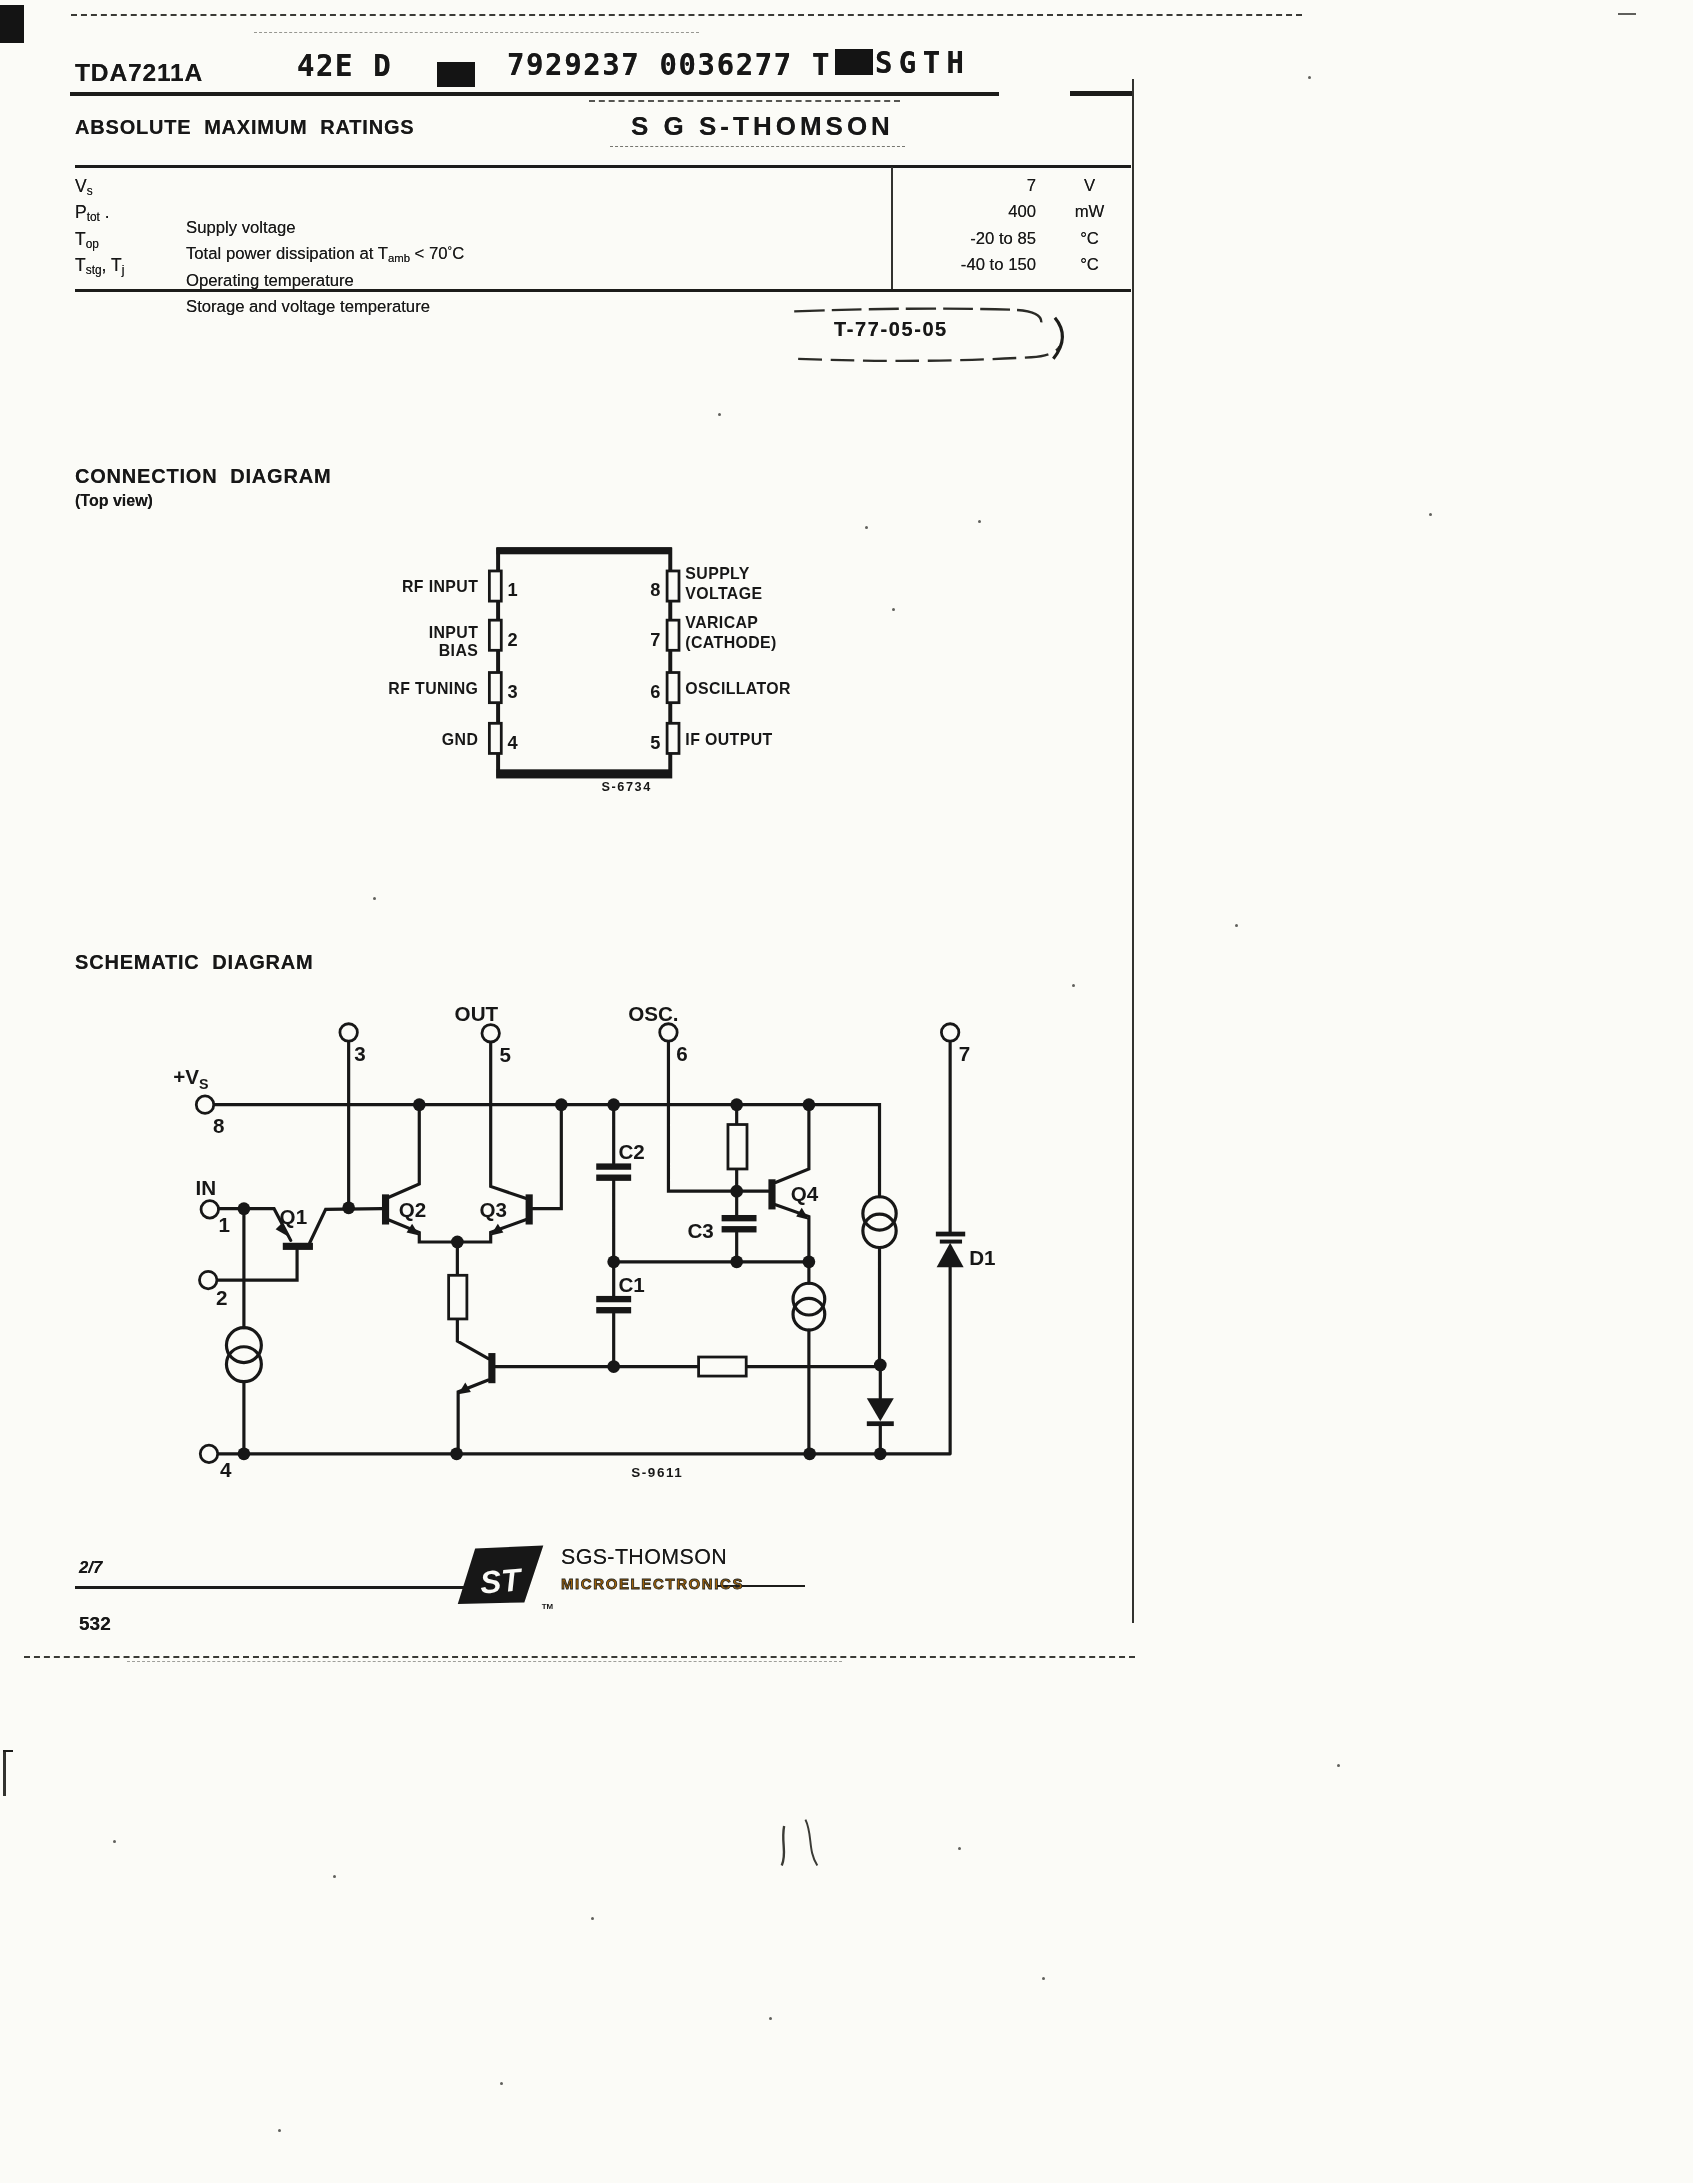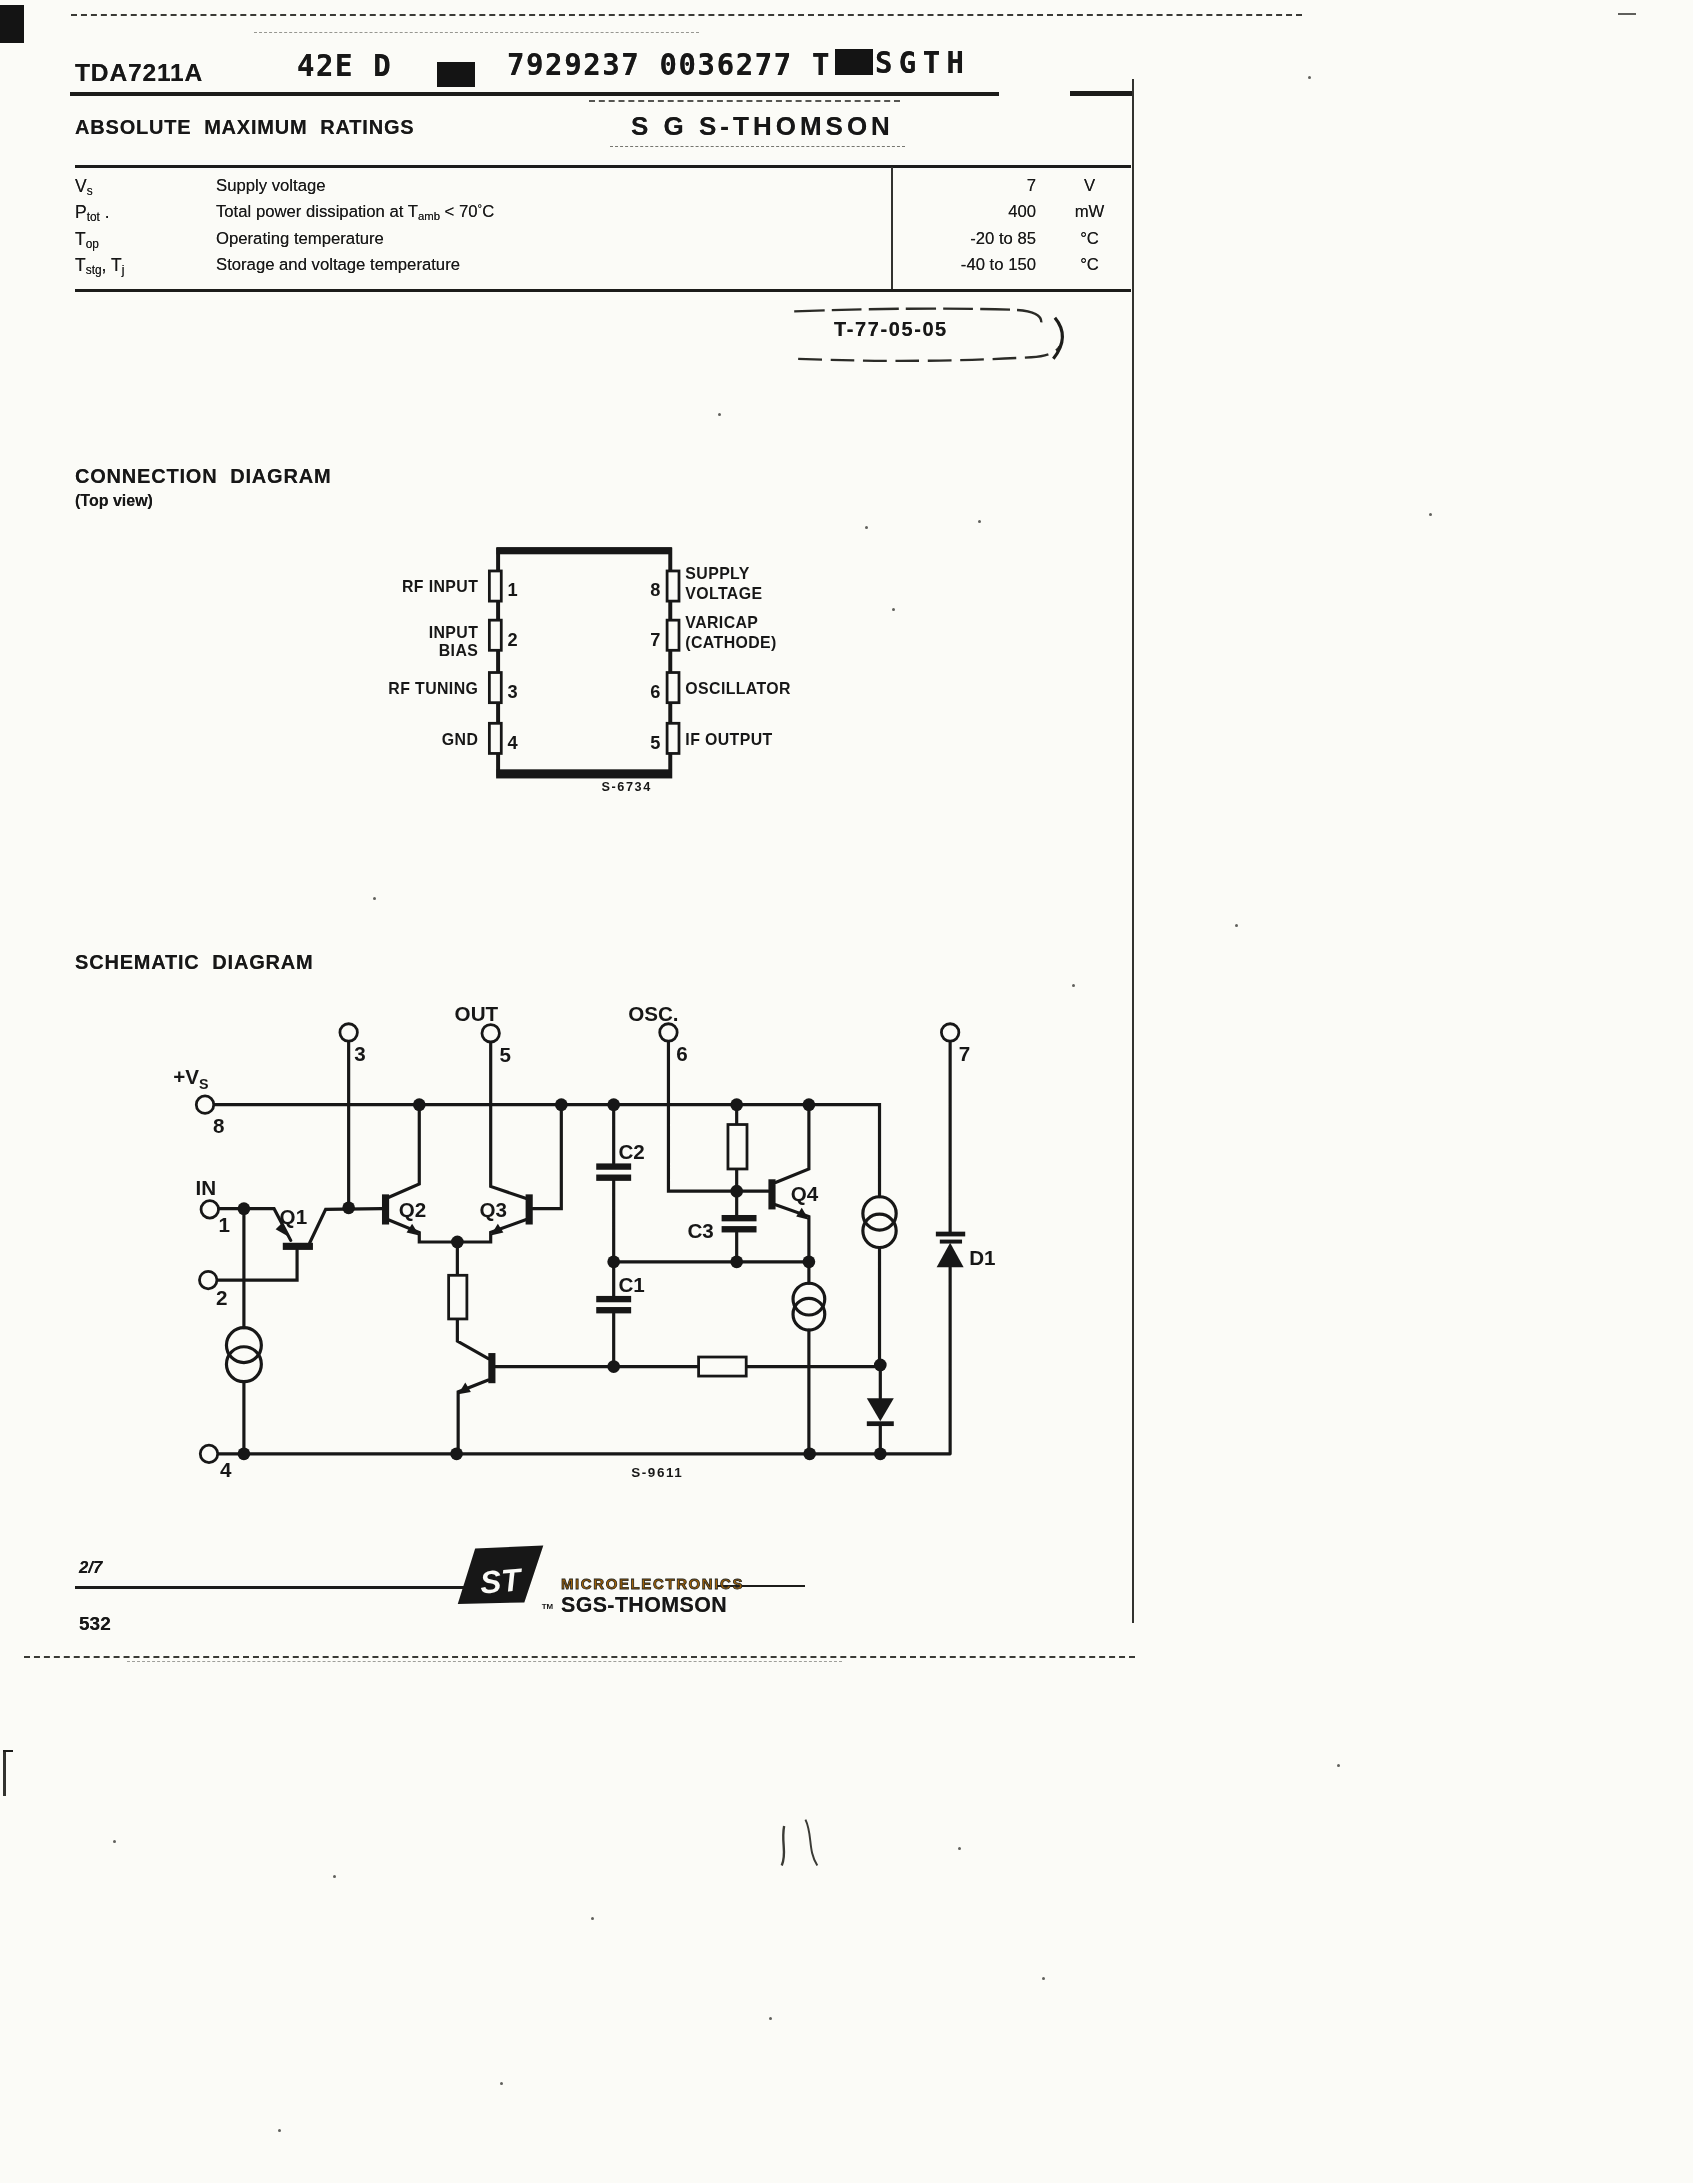--- a/index.html
+++ b/index.html
@@ -21,28 +21,28 @@
   .h2{font-size:16px;font-weight:bold;}
   .rule{background:#1c1c1a;}
   .vline{background:#33332f;}
   .sq{background:#141414;}
   .stamp-sgs{font-size:26px;font-weight:bold;letter-spacing:4px;white-space:nowrap;}
   .dash-t{border-top:2.4px dashed #3a3a36;}
   .dash-thin{border-top:1.6px dashed #55554f;}
   .t77{font-size:20px;font-weight:bold;letter-spacing:1.6px;white-space:nowrap;}
   .row{position:absolute;left:0;top:0;width:1135px;height:26px;font-size:16.7px;}
   .row .sym{position:absolute;left:75px;width:123px;}
-  .row .desc{position:absolute;left:216px;width:603px;white-space:nowrap;}
+  .row .desc{position:absolute;left:186px;width:603px;white-space:nowrap;margin-top:42px;}
   .row .val{position:absolute;left:794px;width:242px;text-align:right;}
   .row .unit{position:absolute;left:1061px;width:57px;text-align:center;}
   .sub{font-size:68%;vertical-align:-22%;}
   .sup{font-size:68%;vertical-align:38%;}
   .foot-page{font-size:16.7px;font-weight:bold;}
   .foot-num{font-size:19px;font-weight:bold;}
-  .brand{font-size:21.4px;font-weight:bold;letter-spacing:0.4px;white-space:nowrap;margin-top:48px;}
+  .brand{font-size:21.4px;font-weight:normal;letter-spacing:0.4px;white-space:nowrap;}
   .brand2{
     font-size:15px;font-weight:800;letter-spacing:1.6px;white-space:nowrap;
     color:#a16207;text-align:center;-webkit-text-stroke:0.8px #23231f;
   }
   svg text{font-family:"Liberation Sans", sans-serif;fill:#171717;}
   .speck{position:absolute;background:#2c2c28;border-radius:50%;opacity:.75;}
 </style>
 </head>
 <body>
 

